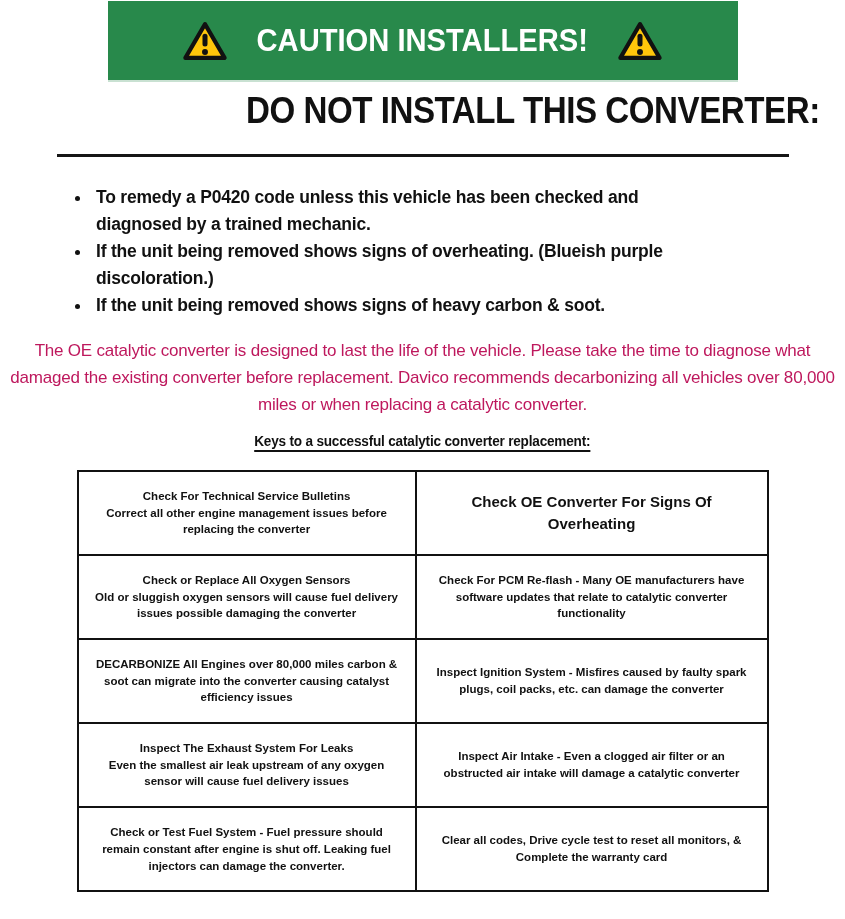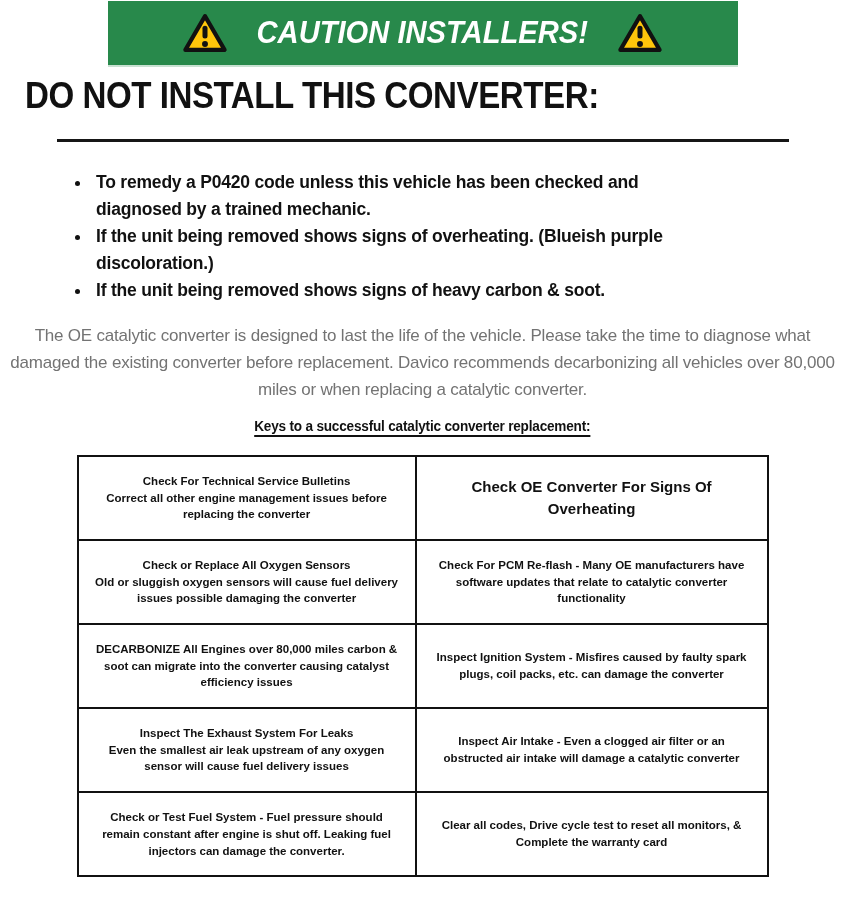--- a/index.html
+++ b/index.html
@@ -9,44 +9,43 @@
     height: 919px;
     background: #ffffff;
     font-family: "Liberation Sans", sans-serif;
     color: #111;
     overflow: hidden;
   }
 
   
   .banner {
     width: 630px;
-    height: 64px;
+    height: 79px;
     margin: 1px auto 0;
     background: #28894B;
     display: flex;
     align-items: center;
     justify-content: center;
     gap: 18px;
     box-shadow: 0 2px 0 rgba(40,137,75,0.25);
-    font-style: italic;
   }
   .banner-title {
     color: #ffffff;
     font-size: 31px;
     font-weight: 800;
     white-space: nowrap;
     transform: scaleX(0.94);
     letter-spacing: 0px;
   }
   .warn-icon { width: 46px; height: 42px; flex: 0 0 auto; }
   .warn-icon svg { width: 100%; height: 100%; display: block; }
 
   
   .main-heading {
-    text-align: left;
+    text-align: right;
     margin-top: 12px;
     font-size: 36px;
     font-weight: 800;
     line-height: 1.05;
   }
   .main-heading > span {
     display: inline-block;
     transform: scaleX(0.92);
     letter-spacing: -0.5px;
     white-space: nowrap;
@@ -74,21 +73,21 @@
   .bullet-list li { padding-left: 4px; }
 
   
   .intro-paragraph {
     width: 836px;
     margin: 17px auto 0;
     text-align: center;
     font-size: 17px;
     font-weight: 400;
     line-height: 1.6;
-    color: #737373;
+    color: #be185d;
     letter-spacing: -0.2px;
   }
 
   
   .keys-heading {
     text-align: center;
     margin-top: 15px;
     font-size: 14px;
     font-weight: 800;
     letter-spacing: -0.2px;

